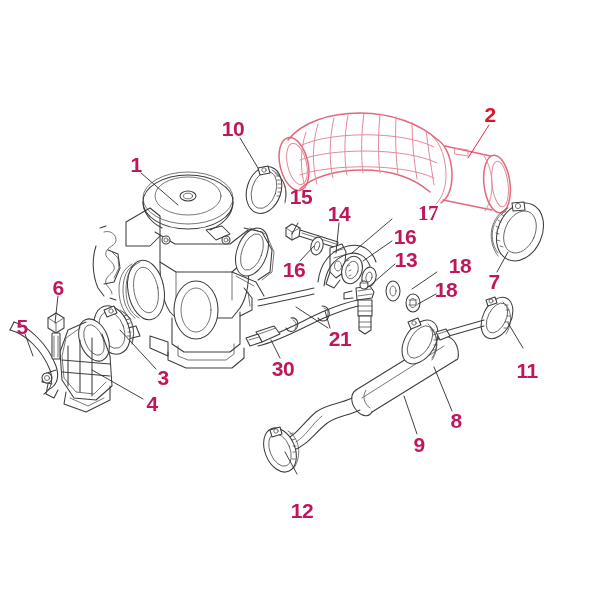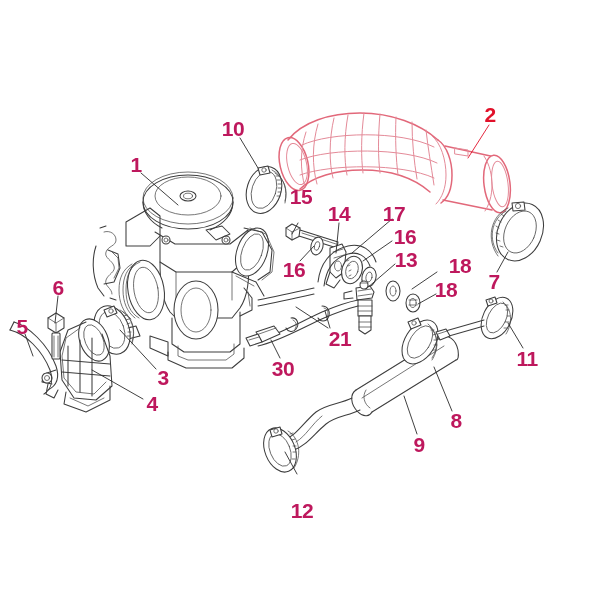--- a/index.html
+++ b/index.html
@@ -394,26 +394,26 @@
       <div class="lbl" style="left: 136px; top: 164px;">1</div>
       <div class="lbl hl" style="left: 490px; top: 114px;">2</div>
       <div class="lbl" style="left: 163px; top: 377px;">3</div>
       <div class="lbl" style="left: 152px; top: 403px;">4</div>
       <div class="lbl" style="left: 22px; top: 326px;">5</div>
       <div class="lbl" style="left: 58px; top: 287px;">6</div>
       <div class="lbl" style="left: 494px; top: 281px;">7</div>
       <div class="lbl" style="left: 456px; top: 420px;">8</div>
       <div class="lbl" style="left: 419px; top: 444px;">9</div>
       <div class="lbl" style="left: 233px; top: 128px;">10</div>
-      <div class="lbl" style="left: 527px; top: 358px;">11</div>
+      <div class="lbl" style="left: 527px; top: 370px;">11</div>
       <div class="lbl" style="left: 302px; top: 510px;">12</div>
       <div class="lbl" style="left: 406px; top: 259px;">13</div>
       <div class="lbl" style="left: 339px; top: 213px;">14</div>
       <div class="lbl" style="left: 301px; top: 196px;">15</div>
       <div class="lbl" style="left: 294px; top: 269px;">16</div>
       <div class="lbl" style="left: 405px; top: 236px;">16</div>
-      <div class="lbl" style="left: 394px; top: 213px;">17</div>
+      <div class="lbl" style="left: 428px; top: 213px; font-family: Liberation Serif, serif;">17</div>
       <div class="lbl" style="left: 460px; top: 265px;">18</div>
       <div class="lbl" style="left: 446px; top: 289px;">18</div>
       <div class="lbl" style="left: 283px; top: 368px;">30</div>
       <div class="lbl" style="left: 340px; top: 338px;">21</div>
     </div>
 </div>
 
 </body></html>

